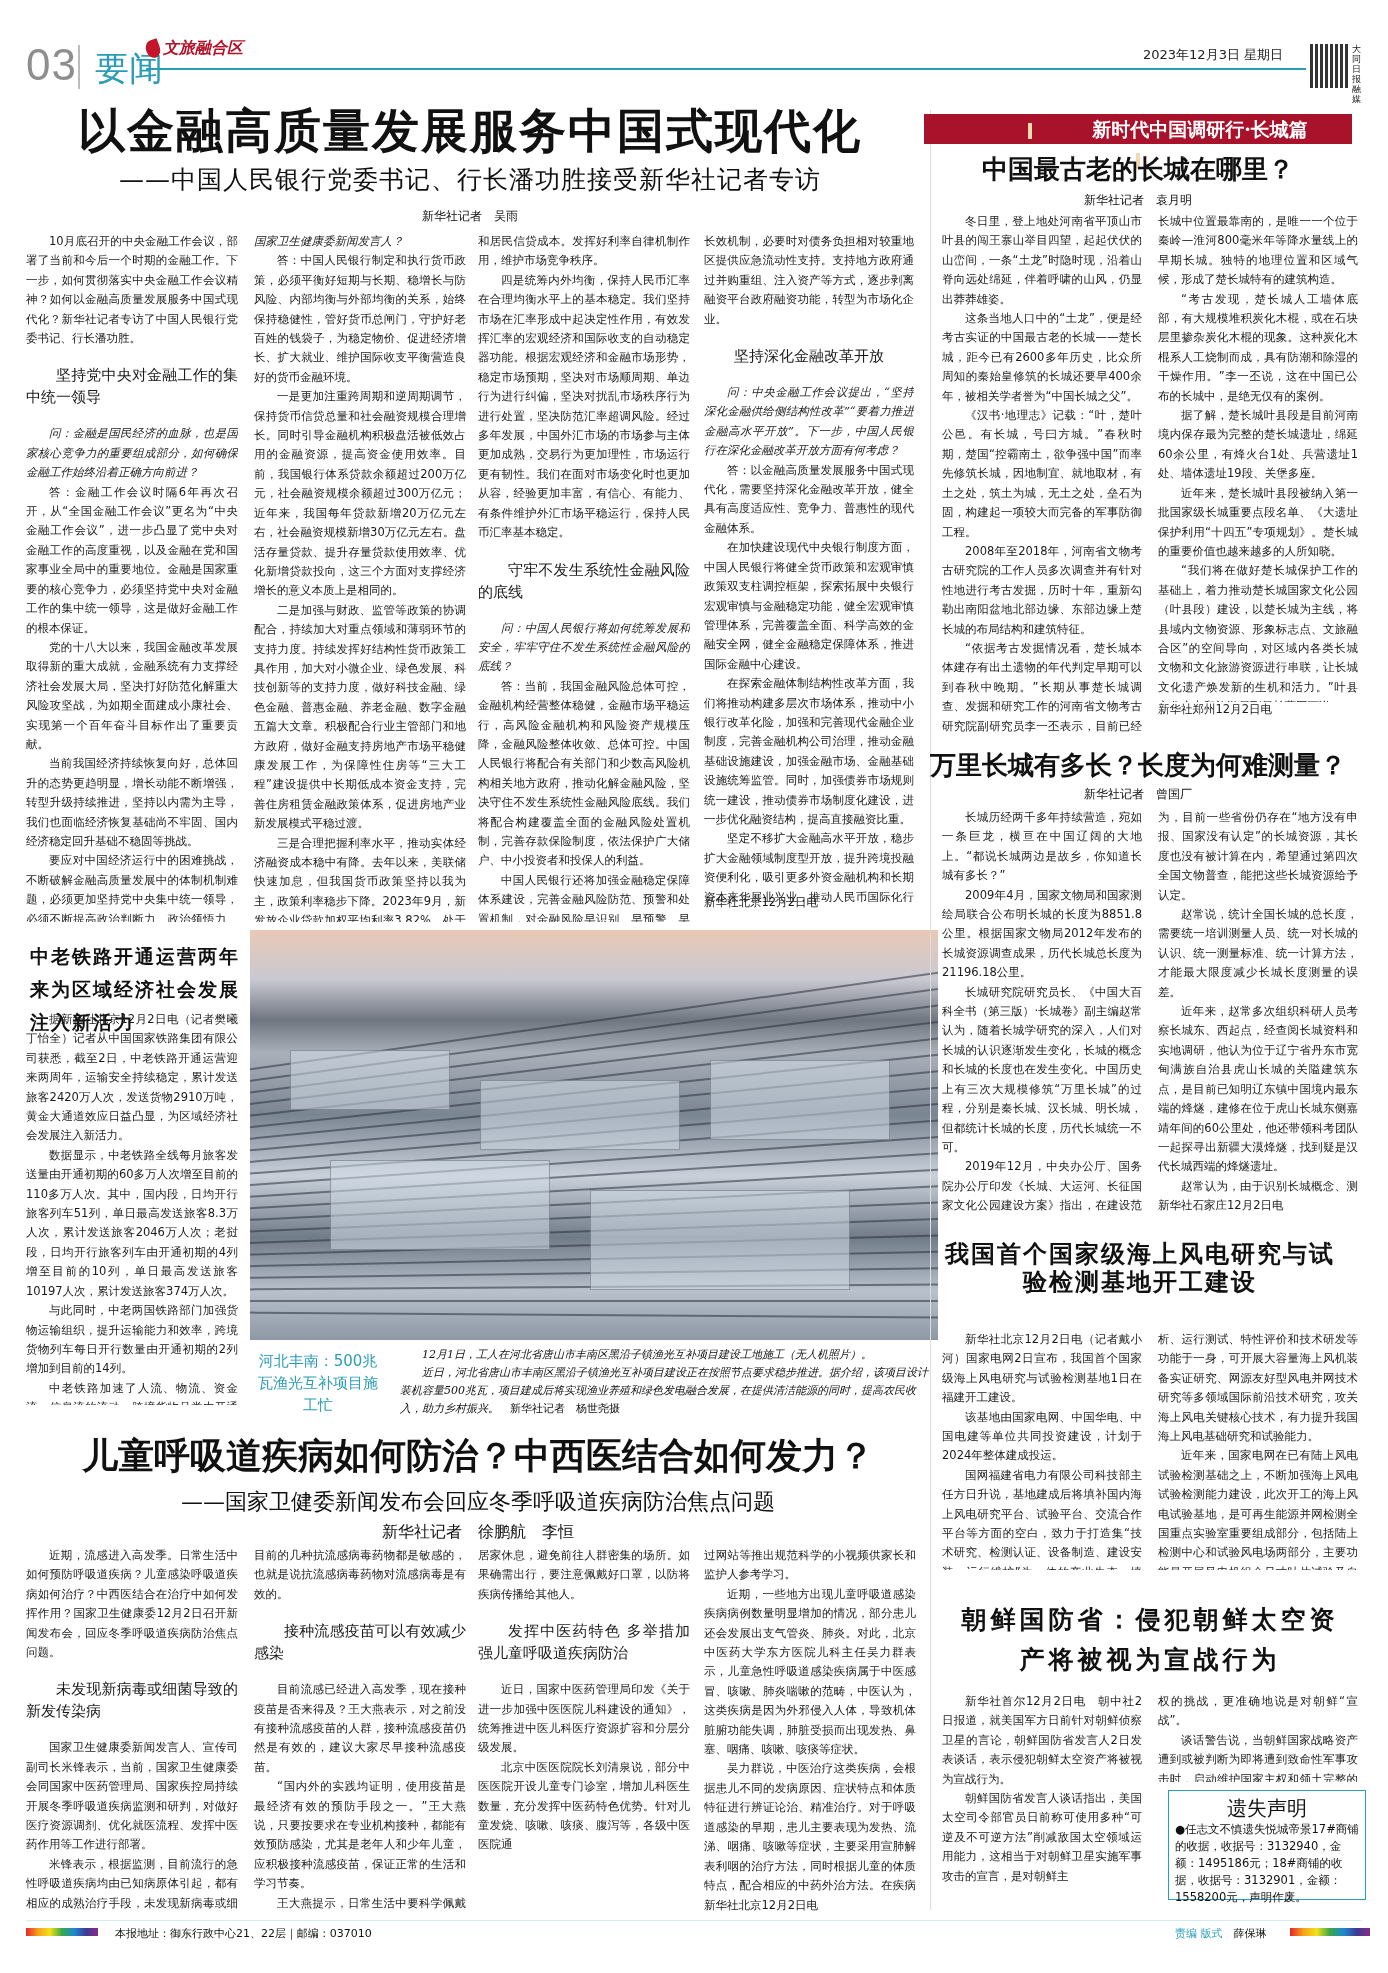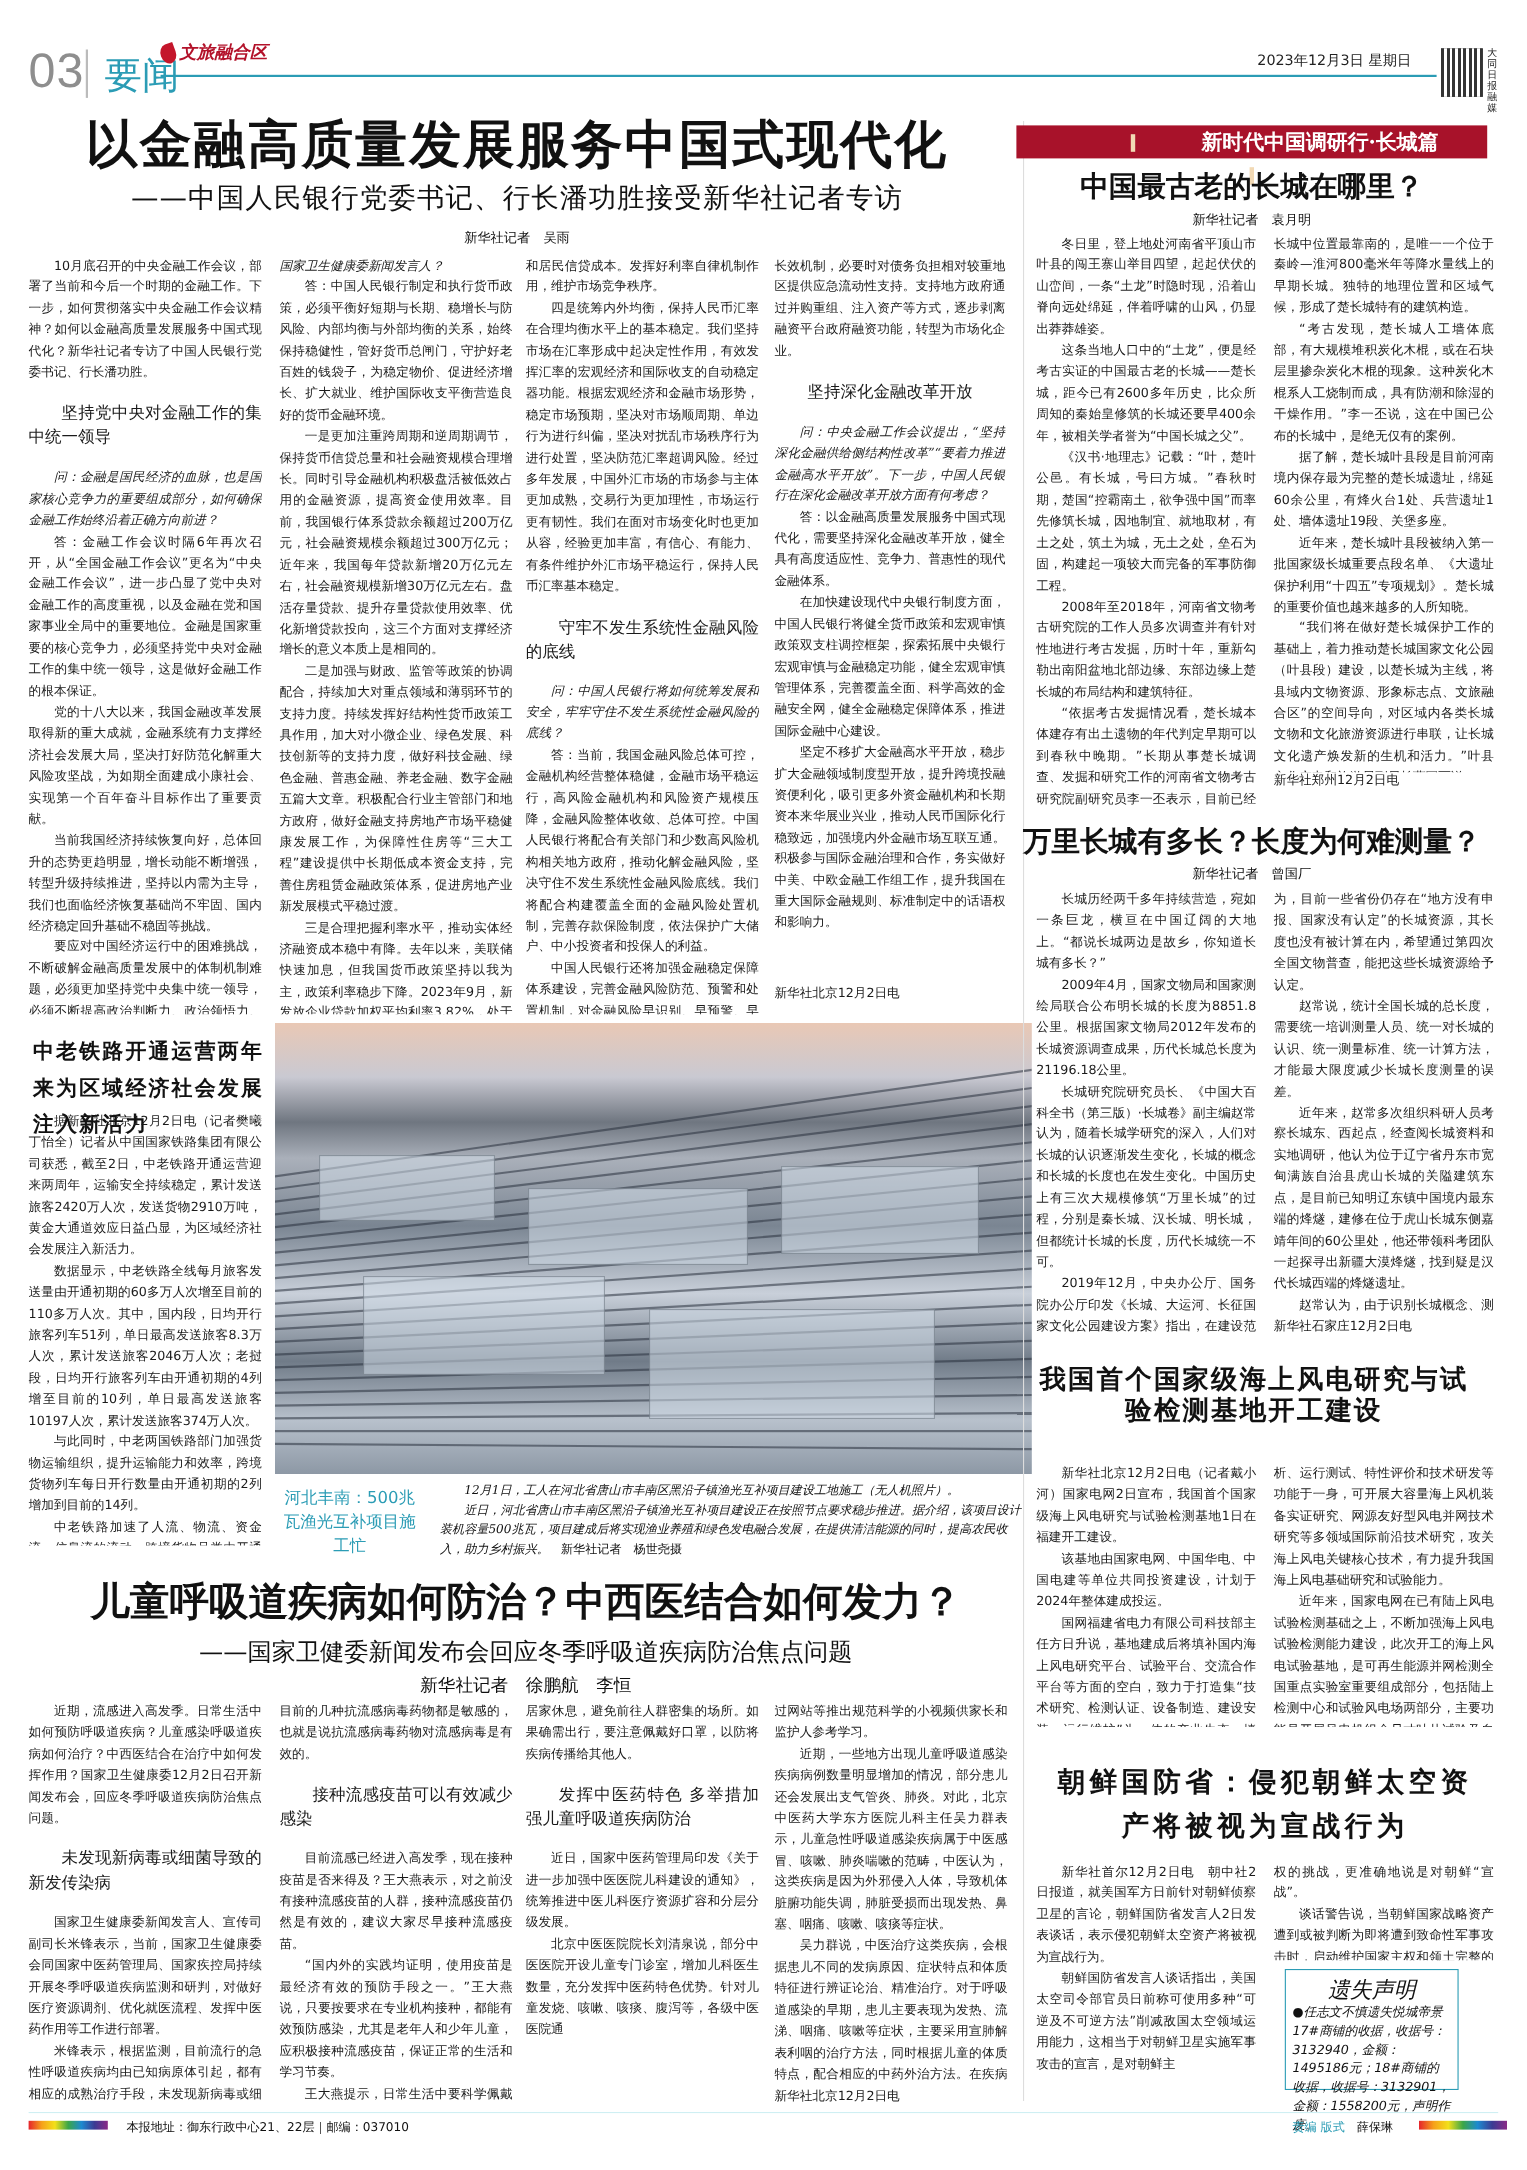--- a/index.html
+++ b/index.html
@@ -35,21 +35,21 @@
 #photo .row{position:absolute;left:0;width:100%;height:2px;background:rgba(40,48,60,.55);}
 #photo .pool{position:absolute;background:rgba(210,220,232,.55);border:1px solid rgba(60,70,80,.4);}
 #cap-title{left:258px;top:1350px;width:120px;font-size:15px;line-height:22px;color:#2b9cb5;text-align:center;}
 #cap-text{left:400px;top:1346px;width:535px;font-size:11px;line-height:18px;font-family:"DejaVu Serif",serif;font-style:italic;}
 #cap-text span{font-style:normal;font-family:"DejaVu Sans",sans-serif;}
 
 #ch-title{left:18px;top:1432px;width:920px;text-align:center;font-size:36px;font-weight:bold;font-family:"DejaVu Serif",serif;}
 #ch-sub{left:18px;top:1487px;width:920px;text-align:center;font-size:22px;}
 #ch-byline{left:18px;top:1522px;width:920px;text-align:center;font-size:16px;}
 
-#notice{left:1168px;top:1790px;width:158px;height:110px;border:1.5px solid #2b9cb5;padding:4px 6px;font-style:italic;}
+#notice{left:1168px;top:1790px;width:198px;height:110px;border:1.5px solid #2b9cb5;padding:4px 6px;}
 #notice-title{font-size:20px;text-align:center;line-height:26px;}
 #notice-body{font-size:11.5px;line-height:17px;}
 
 #foot-rule{left:26px;top:1920px;width:1336px;height:1px;background:#cfeff3;}
 .rainbow{position:absolute;height:8px;width:72px;background:linear-gradient(90deg,#e5242c,#f6a11a,#f3e01a,#3ba648,#1d8ad0,#3c3b93,#8a2a87);}
 #foot-addr{left:115px;top:1926px;font-size:11px;}
 #foot-editor{left:1175px;top:1926px;font-size:11px;}
 #foot-editor .k{color:#2b9cb5;}
 .vsep{position:absolute;width:1px;background:#ddd;}
 </style>
@@ -94,20 +94,21 @@
     <p class="q">问：中国人民银行将如何统筹发展和安全，牢牢守住不发生系统性金融风险的底线？</p>
     <p>答：当前，我国金融风险总体可控，金融机构经营整体稳健，金融市场平稳运行，高风险金融机构和风险资产规模压降，金融风险整体收敛、总体可控。中国人民银行将配合有关部门和少数高风险机构相关地方政府，推动化解金融风险，坚决守住不发生系统性金融风险底线。我们将配合构建覆盖全面的金融风险处置机制，完善存款保险制度，依法保护广大储户、中小投资者和投保人的利益。</p>
     <p>中国人民银行还将加强金融稳定保障体系建设，完善金融风险防范、预警和处置机制，对金融风险早识别、早预警、早暴露、早处置，同时强化存款保险专业化、市场化风险处置职能，丰富存款保险风险处置资源和工具。</p>
   </div>
 <div class="col" style="left:704px;top:232px;width:210px;height:670px;">
     <p style="text-indent: 0px;">长效机制，必要时对债务负担相对较重地区提供应急流动性支持。支持地方政府通过并购重组、注入资产等方式，逐步剥离融资平台政府融资功能，转型为市场化企业。</p>
     <h4>坚持深化金融改革开放</h4>
     <p class="q">问：中央金融工作会议提出，“坚持深化金融供给侧结构性改革”“要着力推进金融高水平开放”。下一步，中国人民银行在深化金融改革开放方面有何考虑？</p>
     <p>答：以金融高质量发展服务中国式现代化，需要坚持深化金融改革开放，健全具有高度适应性、竞争力、普惠性的现代金融体系。</p>
     <p>在加快建设现代中央银行制度方面，中国人民银行将健全货币政策和宏观审慎政策双支柱调控框架，探索拓展中央银行宏观审慎与金融稳定功能，健全宏观审慎管理体系，完善覆盖全面、科学高效的金融安全网，健全金融稳定保障体系，推进国际金融中心建设。</p>
+    <p>在探索金融体制结构性改革方面，我们将推动构建多层次市场体系，推动中小银行改革化险，加强和完善现代金融企业制度，完善金融机构公司治理，推动金融基础设施建设，加强金融市场、金融基础设施统筹监管。同时，加强债券市场规则统一建设，推动债券市场制度化建设，进一步优化融资结构，提高直接融资比重。</p>
     <p>坚定不移扩大金融高水平开放，稳步扩大金融领域制度型开放，提升跨境投融资便利化，吸引更多外资金融机构和长期资本来华展业兴业，推动人民币国际化行稳致远，加强境内外金融市场互联互通。积极参与国际金融治理和合作，务实做好中美、中欧金融工作组工作，提升我国在重大国际金融规则、标准制定中的话语权和影响力。</p>
   </div>
 <div class="col end" style="left:704px;top:893px;width:210px;height:20px;">新华社北京12月2日电</div>
 
 <div class="abs" id="rail-title">中老铁路开通运营两年来为区域经济社会发展注入新活力</div>
 <div class="col" style="left:26px;top:1010px;width:212px;height:395px;">
     <p>据新华社北京12月2日电（记者樊曦　丁怡全）记者从中国国家铁路集团有限公司获悉，截至2日，中老铁路开通运营迎来两周年，运输安全持续稳定，累计发送旅客2420万人次，发送货物2910万吨，黄金大通道效应日益凸显，为区域经济社会发展注入新活力。</p>
     <p>数据显示，中老铁路全线每月旅客发送量由开通初期的60多万人次增至目前的110多万人次。其中，国内段，日均开行旅客列车51列，单日最高发送旅客8.3万人次，累计发送旅客2046万人次；老挝段，日均开行旅客列车由开通初期的4列增至目前的10列，单日最高发送旅客10197人次，累计发送旅客374万人次。</p>
     <p>与此同时，中老两国铁路部门加强货物运输组织，提升运输能力和效率，跨境货物列车每日开行数量由开通初期的2列增加到目前的14列。</p>
     <p>中老铁路加速了人流、物流、资金流、信息流的流动，跨境货物品类由开通初期的橡胶、化肥、百货等10多种扩展至电子、光伏、通信、汽车等2700多种，极大带动了沿线经济带发展，形成了“经济带”“产业带”的格局，促进了沿线各类产业的聚集和发展，推动老挝陆锁国变陆联国战略实现，有力促进了沿线各国经贸往来。</p>

